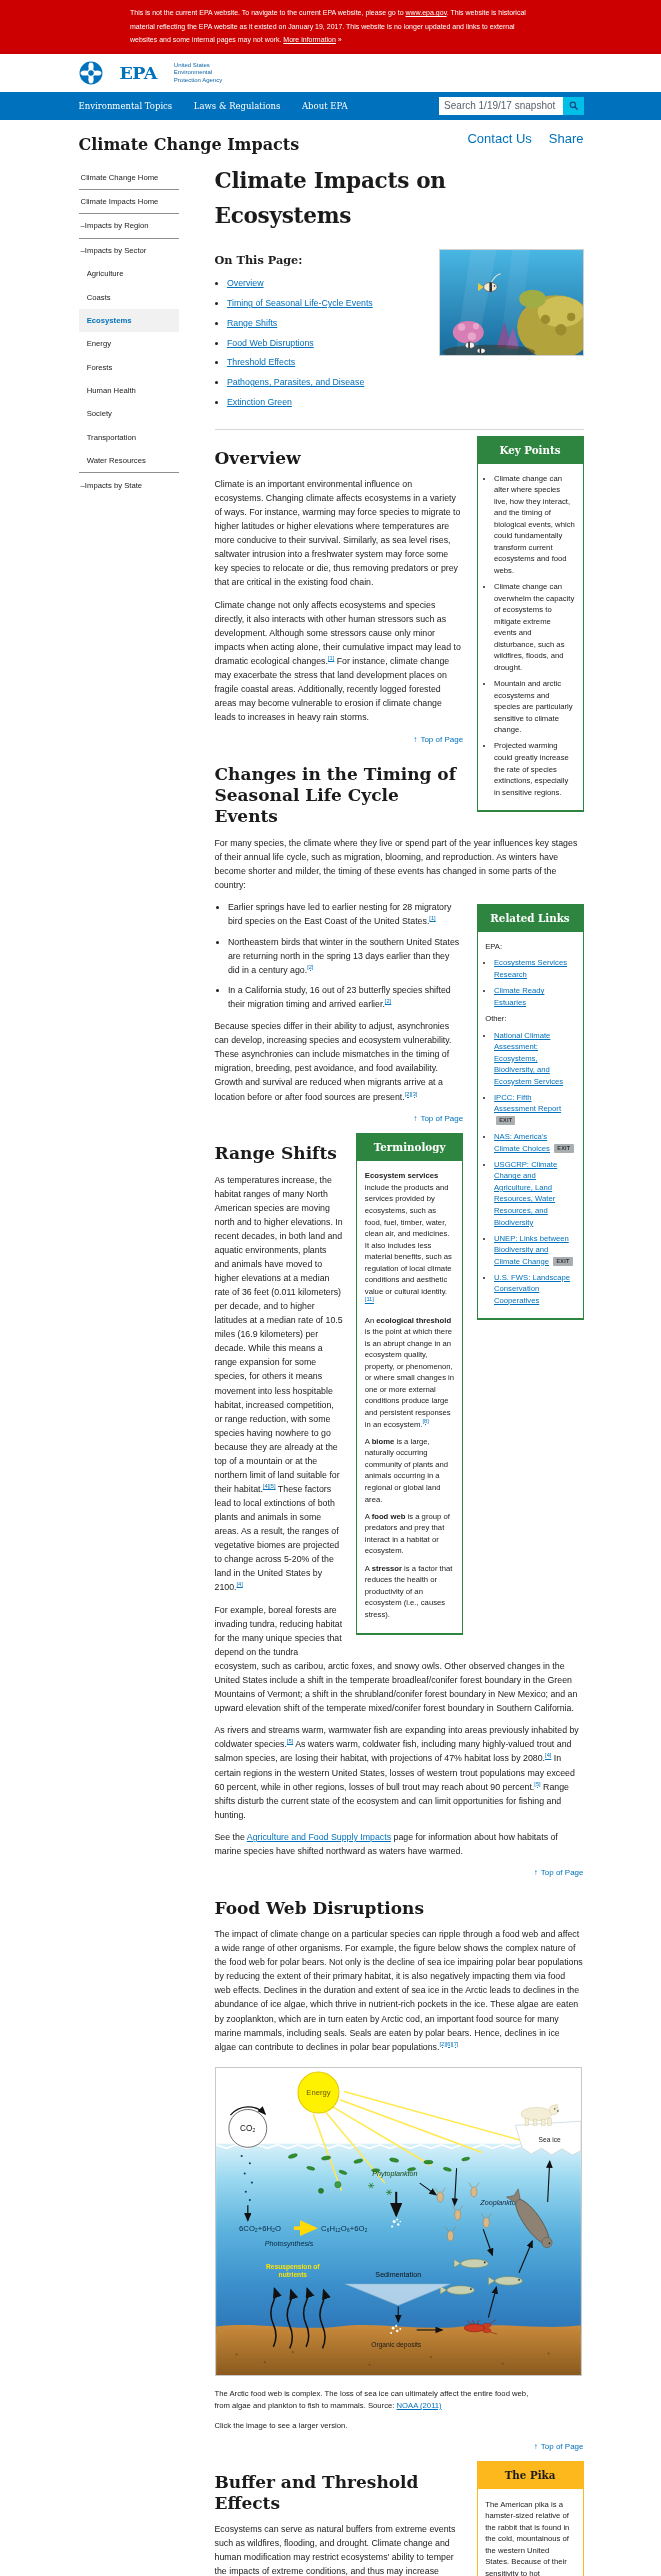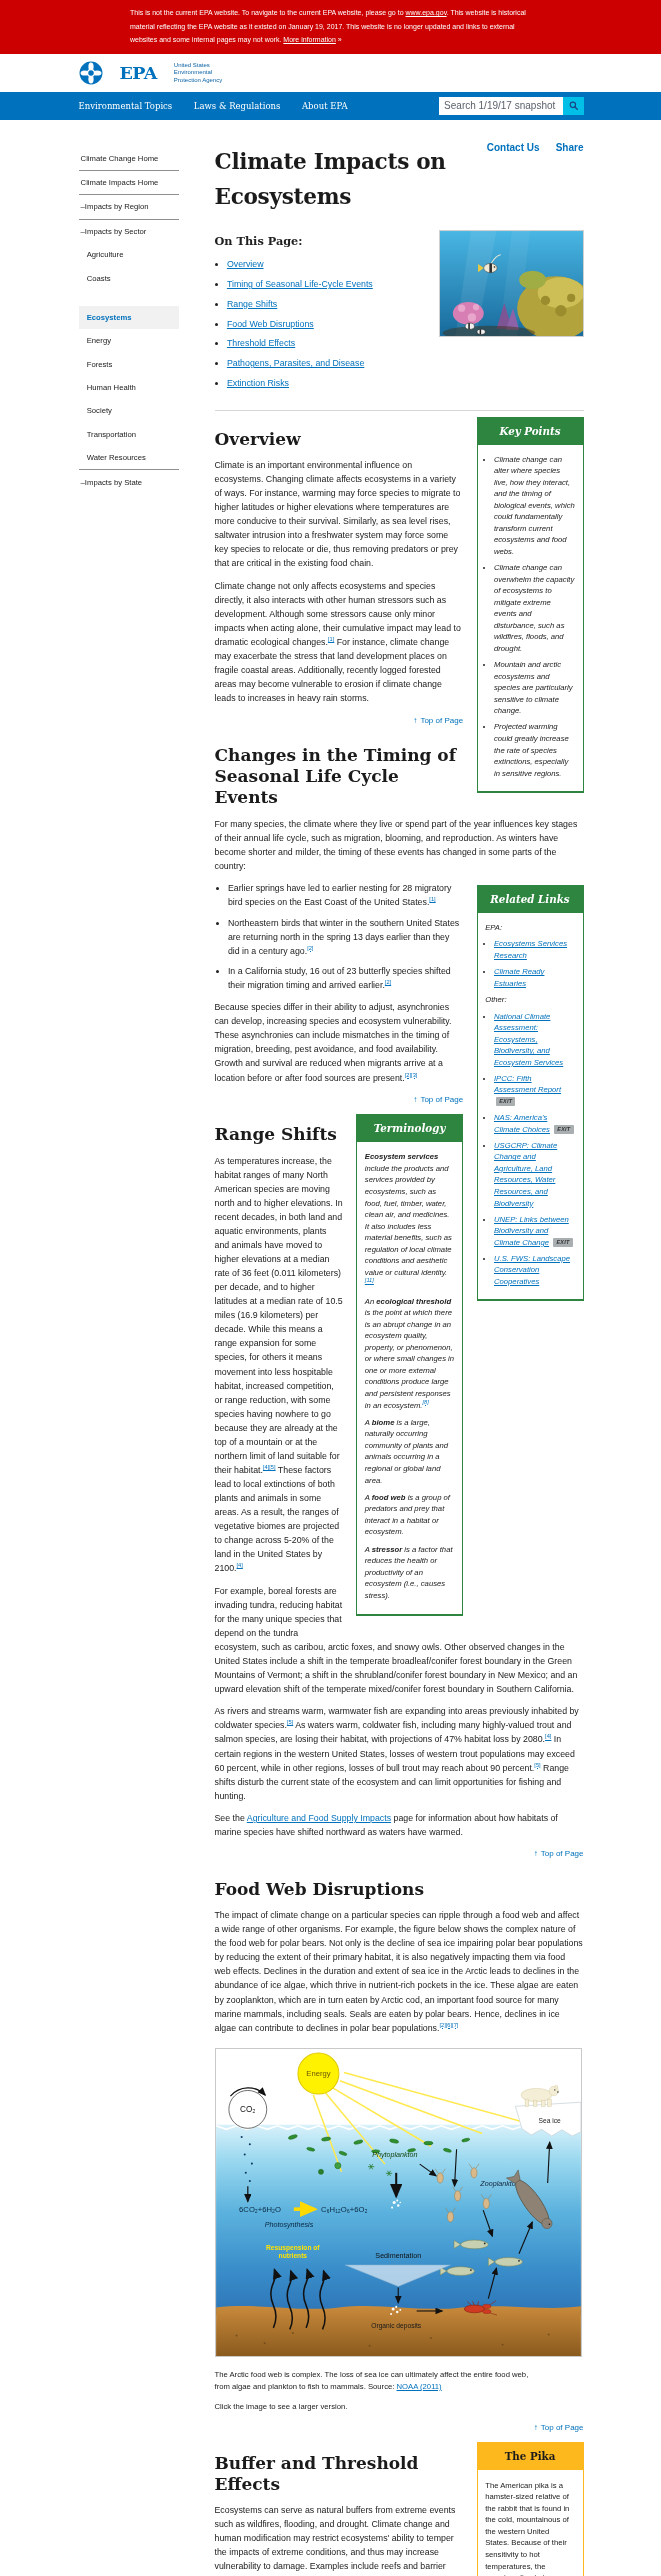--- a/index.html
+++ b/index.html
@@ -23,30 +23,30 @@
   .nav-inner { width:505px; margin:0 auto; height:28px; display:flex; align-items:center; }
   .nav-link { color:#fff; font-family:"DejaVu Serif", serif; font-weight:normal; font-size:8.5px; margin-right:21.6px; text-decoration:none; cursor:pointer; }
   .search { margin-left:auto; display:flex; }
   .search input { width:124px; height:18px; border:none; padding:0 5.2px; font-size:10px; color:#323a45; font-family:"Liberation Sans", sans-serif; }
   .search input::placeholder { color:#5b616b; }
   .search button { width:20.6px; height:18px; background:#02bfe7; border:none; cursor:pointer; display:flex; align-items:center; justify-content:center; }
 
   
   .page-head { width:505px; margin:0 auto; position:relative; padding:15.5px 0 7.2px; }
   .page-head-title { font-family:"DejaVu Serif", serif; font-weight:bold; font-size:16px; color:#1b1b1b; }
-  .utility-links { position:absolute; right:0; top:22px; font-size:10px;font-weight:bold; }
+  .utility-links { position:absolute; right:0; top:11px; font-size:13px; }
   .utility-links a { color:#0071bc; text-decoration:none; margin-left:13.4px; cursor:pointer; }
 
   
   .layout { width:505px; margin:0 auto; display:flex; }
   .sidebar { width:100px; flex-shrink:0; margin-right:36px; font-size:7.7px; padding-top:4.1px; }
   .side-item { padding:7.2px 2.1px; color:#212121; cursor:pointer; }
   .side-item.divided { border-bottom:0.5px solid #8e8e8e; }
   .side-item.sub { padding-left:8.2px; }
-  .side-item.active { background:#f1f1f1; color:#0071bc; font-weight:bold;margin-top:16px; }
+  .side-item.active { background:#f1f1f1; color:#0071bc; font-weight:bold; }
 
   .main { flex:1; min-width:0; font-size:8.8px; line-height:1.6; padding-bottom:20.6px; }
   h1.page-title { font-family:"DejaVu Serif", serif; font-size:21.6px; font-weight:bold; color:#1b1b1b; margin:3.1px 0 15.5px; letter-spacing:-0.3px; }
   h2.section-title { font-family:"DejaVu Serif", serif; font-size:17px; font-weight:bold; color:#1b1b1b; margin:17.5px 0 5.2px; line-height:1.25; }
   .main p { margin:8.2px 0; }
   a.link { color:#0071bc; text-decoration:underline; cursor:pointer; }
   sup.ref { font-size:5.7px; color:#0071bc; text-decoration:underline; cursor:pointer; line-height:0; }
 
   
   .otp-row { display:flex; justify-content:space-between; align-items:flex-start; }
@@ -56,21 +56,21 @@
   .coral-img { flex-shrink:0; margin-left:12.4px; border:0.5px solid #d0d0d0; cursor:pointer; }
 
   .hr-light { border:none; border-top:0.5px solid #d6d7d9; margin:14.4px 0 2.1px; }
 
   .top-of-page { text-align:right; margin:9.3px 0 3.1px; font-size:8px; }
   .top-of-page a { color:#0071bc; text-decoration:none; cursor:pointer; }
   .top-arrow { font-weight:bold; margin-right:3.1px; }
 
   
   .sidebox { float:right; width:107px; margin:4.1px 0 10.3px 13.4px; background:#fff; font-size:7.7px; line-height:1.5; }
-  .sidebox.green { border:0.5px solid #2e8540; border-bottom:2.1px solid #2e8540;font-style:italic; }
+  .sidebox.green { border:0.5px solid #2e8540; border-bottom:2.1px solid #2e8540; }
   .sidebox.gold  { border:0.5px solid #fdb81e; border-bottom:2.1px solid #fdb81e; }
   .sidebox-header { text-align:center; font-family:"DejaVu Serif", serif; font-weight:bold; font-size:10.3px; padding:6.7px 5.2px; line-height:1.3; }
   .sidebox.green .sidebox-header { background:#2e8540; color:#fff; }
   .sidebox.gold  .sidebox-header { background:#fdb81e; color:#1b1b1b; }
   .sidebox-body { padding:4.1px 7.7px 7.2px; }
   .sidebox-body ul { list-style:disc; padding-left:8.8px; }
   .sidebox-body li { margin:4.6px 0; }
   .sidebox-body p { margin:5.7px 0; }
   .grouplabel { margin:5.2px 0 2.1px; }
   .exit-badge { display:inline-block; background:#a9aeb1; color:#343434; font-size:5.4px; font-weight:bold; letter-spacing:0.3px; padding:0.5px 3.1px; border-radius:1px; vertical-align:0.5px; margin-left:2.1px; }
@@ -128,20 +128,21 @@
           <svg width="9.3" height="9.3" viewBox="0 0 18 18">
             <circle cx="7.5" cy="7.5" r="5.2" fill="none" stroke="#1a4480" stroke-width="2.2"></circle>
             <line x1="11.5" y1="11.5" x2="16" y2="16" stroke="#1a4480" stroke-width="2.6" stroke-linecap="round"></line>
           </svg>
         </button>
       </div>
     </div>
   </div>
 
   <div class="page-head">
+    <div class="page-head-title">Climate Change Impacts</div>
     <div class="utility-links">
       <a>Contact Us</a>
       <a>Share</a>
     </div>
   </div>
 
   <div class="layout">
 
     <div class="sidebar">
       <div class="side-item divided">Climate Change Home</div>
@@ -167,21 +168,21 @@
       <div class="otp-row">
         <div>
           <div class="onpage-title">On This Page:</div>
           <ul class="onpage-list">
             <li><a class="link">Overview</a></li>
             <li><a class="link">Timing of Seasonal Life-Cycle Events</a></li>
             <li><a class="link">Range Shifts</a></li>
             <li><a class="link">Food Web Disruptions</a></li>
             <li><a class="link">Threshold Effects</a></li>
             <li><a class="link">Pathogens, Parasites, and Disease</a></li>
-            <li><a class="link">Extinction Risks</a></li>
+            <li><a class="link">Extinction Green</a></li>
           </ul>
         </div>
         <div class="coral-img">
           <svg class="coral-photo" width="143" height="105" viewBox="0 0 278 204">
             <defs>
               <linearGradient id="seaBg" x1="0" y1="0" x2="0" y2="1">
                 <stop offset="0" stop-color="#49b6e3"></stop>
                   <stop offset="1" stop-color="#176a9c"></stop>
               </linearGradient>
             </defs>

